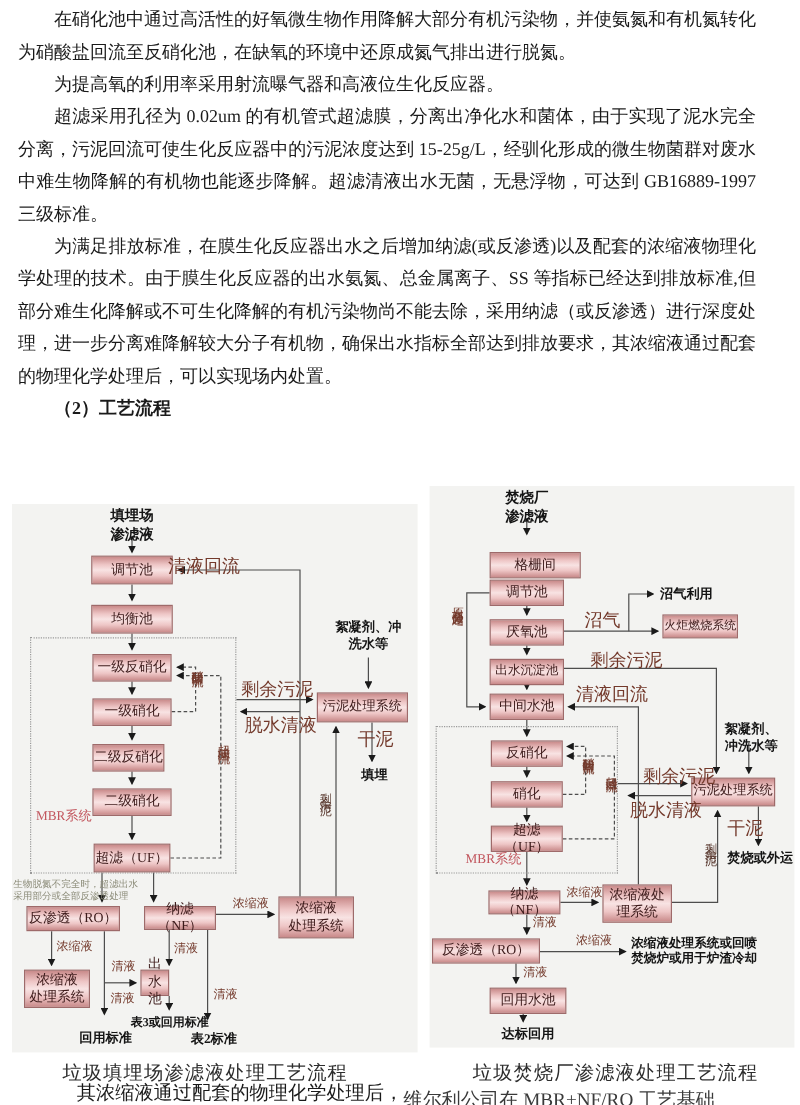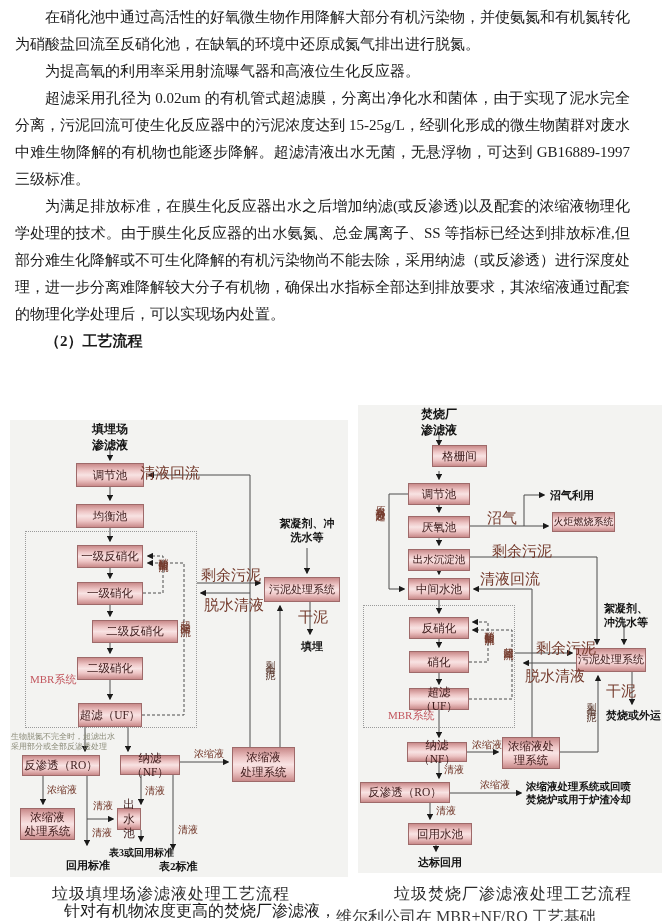--- a/index.html
+++ b/index.html
@@ -82,21 +82,21 @@
 
   <div class="mbrbox" style="left:15px;top:111px;width:172px;height:197px;"></div>
 
   <div class="blbl" style="left:70px;top:2px;width:60px;text-align:center;font-size:12px;">填埋场
 渗滤液</div>
 
   <div class="node" style="left:66px;top:43px;width:68px;height:24px;">调节池</div>
   <div class="node" style="left:66px;top:84px;width:68px;height:24px;">均衡池</div>
   <div class="node" style="left:67px;top:125px;width:66px;height:23px;">一级反硝化</div>
   <div class="node" style="left:67px;top:162px;width:66px;height:23px;">一级硝化</div>
-  <div class="node" style="left:82px;top:200px;width:86px;height:23px;">二级反硝化</div>
+  <div class="node" style="left:67px;top:200px;width:60px;height:23px;">二级反硝化</div>
   <div class="node" style="left:67px;top:237px;width:66px;height:23px;">二级硝化</div>
   <div class="node" style="left:68px;top:283px;width:64px;height:24px;">超滤（UF）</div>
   <div class="node" style="left:12px;top:335px;width:78px;height:21px;">反渗透（RO）</div>
   <div class="node" style="left:110px;top:335px;width:60px;height:20px;">纳滤（NF）</div>
   <div class="node" style="left:107px;top:388px;width:24px;height:22px;">出水池</div>
   <div class="node" style="left:10px;top:388px;width:55px;height:32px;">浓缩液
 处理系统</div>
   <div class="node" style="left:222px;top:327px;width:63px;height:35px;">浓缩液
 处理系统</div>
   <div class="node" style="left:254px;top:157px;width:76px;height:25px;font-size:11px;">污泥处理系统</div>
@@ -160,21 +160,21 @@
       <path d="M111,257 L130,257 L130,217 L115,217" stroke-dasharray="3,2" marker-end="url(#arrR)"></path>
       <path d="M111,294 L154,294 L154,225 L115,225" stroke-dasharray="3,2" marker-end="url(#arrR)"></path>
     </g>
   </svg>
 
   <div class="mbrbox" style="left:5px;top:200px;width:152px;height:123px;"></div>
 
   <div class="blbl" style="left:51px;top:2px;width:60px;text-align:center;font-size:12px;">焚烧厂
 渗滤液</div>
 
-  <div class="node" style="left:50px;top:40px;width:55px;height:22px;margin-left:24px;">格栅间</div>
+  <div class="node" style="left:50px;top:55px;width:76px;height:22px;">格栅间</div>
   <div class="node" style="left:50px;top:78px;width:62px;height:22px;">调节池</div>
   <div class="node" style="left:50px;top:111px;width:62px;height:22px;">厌氧池</div>
   <div class="node sm" style="left:50px;top:144px;width:62px;height:22px;">出水沉淀池</div>
   <div class="node" style="left:50px;top:173px;width:62px;height:22px;">中间水池</div>
   <div class="node" style="left:51px;top:212px;width:60px;height:22px;">反硝化</div>
   <div class="node" style="left:51px;top:246px;width:60px;height:22px;">硝化</div>
   <div class="node" style="left:51px;top:283px;width:60px;height:22px;">超滤（UF）</div>
   <div class="node" style="left:49px;top:337px;width:60px;height:20px;">纳滤（NF）</div>
   <div class="node" style="left:2px;top:377px;width:90px;height:21px;">反渗透（RO）</div>
   <div class="node" style="left:50px;top:418px;width:64px;height:22px;">回用水池</div>
@@ -204,14 +204,14 @@
   <div class="blbl" style="left:168px;top:375px;font-size:10.5px;line-height:13px;">浓缩液处理系统或回喷
 焚烧炉或用于炉渣冷却</div>
   <div class="lbl s10" style="left:78px;top:400px;">清液</div>
   <div class="blbl" style="left:60px;top:450px;">达标回用</div>
 </div>
 
 <div class="caption" style="left:52px;top:884px;">垃圾填埋场渗滤液处理工艺流程</div>
 <div class="caption" style="left:394px;top:884px;">垃圾焚烧厂渗滤液处理工艺流程</div>
 
 <div class="footer-line" style="left:64px;top:901px;">
-  <span>针对有机物浓度更高的焚烧厂渗滤液，</span><span style="position:relative;top:6px;color:#3a3a3a;">维尔利公司在 MBR+NF/RO 工艺基础</span>
+  <span>其浓缩液通过配套的物理化学处理后，</span><span style="position:relative;top:6px;color:#3a3a3a;">维尔利公司在 MBR+NF/RO 工艺基础</span>
 </div>
 
 </body></html>

